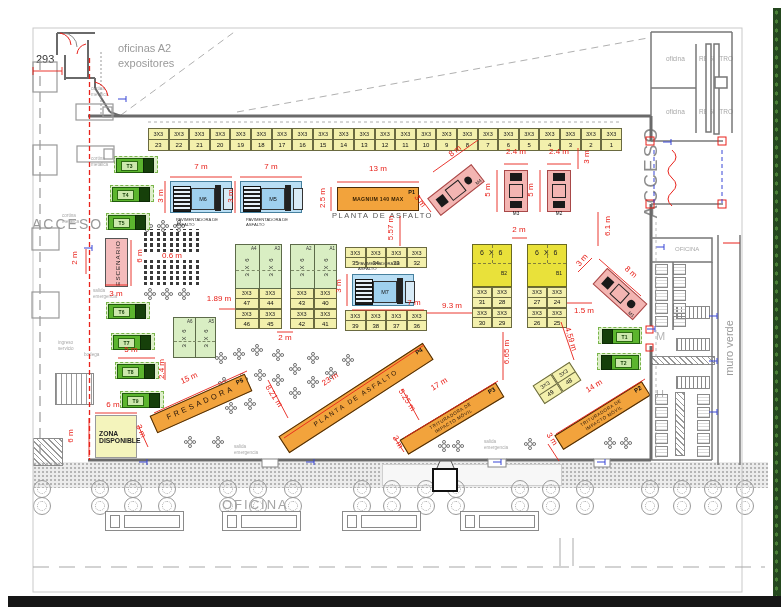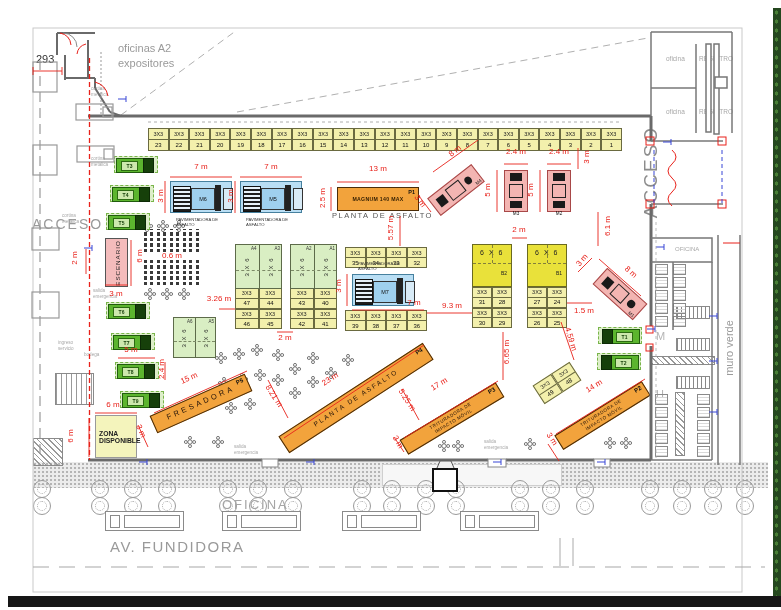--- a/index.html
+++ b/index.html
@@ -264,21 +264,20 @@
   <div class="glabel" style="left:601px;top:163px;width:95px;height:18px;text-align:center;font-size:19px;letter-spacing:2px;color:#8c8c8c;transform:rotate(-90deg);">ACCESO</div>
   <div class="glabel" style="left:684px;top:342px;width:90px;text-align:center;font-size:11px;transform:rotate(-90deg);">muro verde</div>
   <div class="glabel" style="left:666px;top:55px;font-size:6.5px;color:#a8a8a8;">oficina</div>
   <div class="glabel" style="left:666px;top:108px;font-size:6.5px;color:#a8a8a8;">oficina</div>
   <div class="glabel" style="left:699px;top:55px;font-size:6.5px;color:#a8a8a8;z-index:2;">REGISTRO</div>
   <div class="glabel" style="left:699px;top:108px;font-size:6.5px;color:#a8a8a8;z-index:2;">REGISTRO</div>
   <div class="glabel" style="left:675px;top:246px;font-size:6px;color:#a8a8a8;">OFICINA</div>
   <div class="glabel" style="left:656px;top:330px;font-size:11px;color:#b5b5b5;">M</div>
   <div class="glabel" style="left:656px;top:388px;font-size:11px;color:#b5b5b5;">H</div>
   <div class="glabel" style="left:222px;top:497px;font-size:13px;letter-spacing:2px;color:#a5a5a5;z-index:2;">OFICINA</div>
-  <div class="glabel" style="left:110px;top:538px;font-size:15px;letter-spacing:1.5px;">AV. FUNDIDORA</div>
 
   <div class="abs" style="left:105px;top:238px;width:23px;height:49px;background:#f4bcbc;border:1.5px solid #555;z-index:3;">
     <span style="position:absolute;left:50%;top:50%;transform:translate(-50%,-50%) rotate(-90deg);font-size:6.2px;letter-spacing:1px;color:#222;white-space:nowrap;">ESCENARIO</span>
   </div>
 
   <div class="abs" style="left:95px;top:415px;width:42px;height:43px;background:#f4f4bc;border:1px solid #999;z-index:3;display:flex;flex-direction:column;align-items:flex-start;justify-content:center;padding-left:3px;">
     <span style="font-size:6.8px;font-weight:bold;color:#222;">ZONA</span>
     <span style="font-size:6.8px;font-weight:bold;color:#222;">DISPONIBLE</span>
   </div>
 
@@ -667,21 +666,21 @@
     <div class="dim abs" style="left: 586px; top: 157px; transform: translate(-50%, -50%) rotate(-90deg);">3 m</div>
     <div class="dim abs" style="left: 607px; top: 226px; transform: translate(-50%, -50%) rotate(-90deg);">6.1 m</div>
     <div class="dim abs" style="left: 519px; top: 229px; transform: translate(-50%, -50%) rotate(0deg);">2 m</div>
     <div class="dim abs" style="left: 582px; top: 260px; transform: translate(-50%, -50%) rotate(-48deg);">3 m</div>
     <div class="dim abs" style="left: 631px; top: 272px; transform: translate(-50%, -50%) rotate(42deg);">8 m</div>
     <div class="dim abs" style="left: 584px; top: 310px; transform: translate(-50%, -50%) rotate(0deg);">1.5 m</div>
     <div class="dim abs" style="left: 74px; top: 258px; transform: translate(-50%, -50%) rotate(-90deg);">2 m</div>
     <div class="dim abs" style="left: 139px; top: 256px; transform: translate(-50%, -50%) rotate(-90deg);">6 m</div>
     <div class="dim abs" style="left: 116px; top: 293px; transform: translate(-50%, -50%) rotate(0deg);">3 m</div>
     <div class="dim abs" style="left: 172px; top: 255px; transform: translate(-50%, -50%) rotate(0deg);">0.6 m</div>
-    <div class="dim abs" style="left: 219px; top: 298px; transform: translate(-50%, -50%) rotate(0deg);">3.26 m</div>
+    <div class="dim abs" style="left: 219px; top: 298px; transform: translate(-50%, -50%) rotate(0deg);">1.89 m</div>
     <div class="dim abs" style="left: 285px; top: 337px; transform: translate(-50%, -50%) rotate(0deg);">2 m</div>
     <div class="dim abs" style="left: 338px; top: 286px; transform: translate(-50%, -50%) rotate(-90deg);">3 m</div>
     <div class="dim abs" style="left: 414px; top: 302px; transform: translate(-50%, -50%) rotate(0deg);">7 m</div>
     <div class="dim abs" style="left: 452px; top: 305px; transform: translate(-50%, -50%) rotate(0deg);">9.3 m</div>
     <div class="dim abs" style="left: 131px; top: 349px; transform: translate(-50%, -50%) rotate(0deg);">5 m</div>
     <div class="dim abs" style="left: 161px; top: 369px; transform: translate(-50%, -50%) rotate(-90deg);">2.4 m</div>
     <div class="dim abs" style="left: 113px; top: 404px; transform: translate(-50%, -50%) rotate(0deg);">6 m</div>
     <div class="dim abs" style="left: 70px; top: 436px; transform: translate(-50%, -50%) rotate(-90deg);">6 m</div>
     <div class="dim abs" style="left: 506px; top: 352px; transform: translate(-50%, -50%) rotate(-90deg);">6.65 m</div>
     <div class="dim abs" style="left: 571px; top: 339px; transform: translate(-50%, -50%) rotate(73deg);">4.59 m</div>

